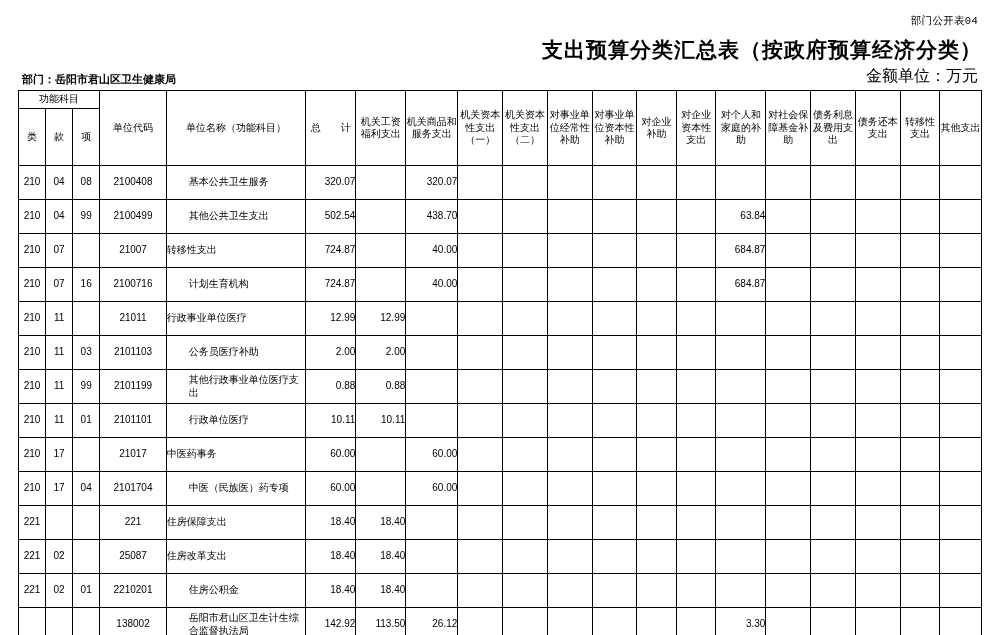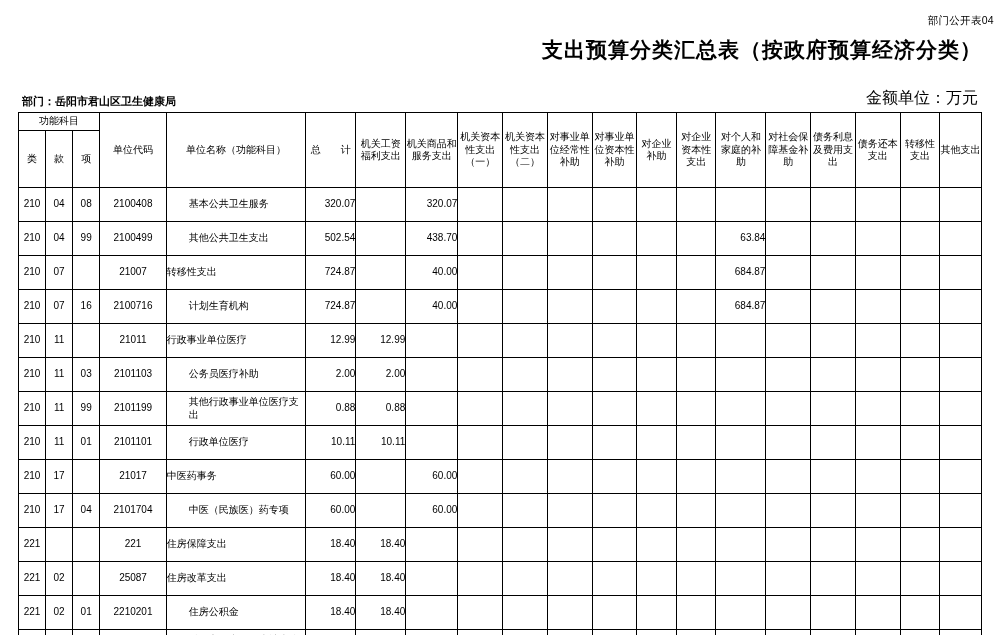--- a/index.html
+++ b/index.html
@@ -18,38 +18,38 @@
   .page {
     width: 1000px;
     height: 635px;
     position: relative;
     box-sizing: border-box;
     padding: 0 18px;
   }
   .form-code {
     position: absolute;
     top: 14px;
-    right: 6px;
+    right: 22px;
     font-size: 10.5px;
     letter-spacing: 0.3px;
+    font-family: Liberation Mono, monospace;
   }
   .doc-title {
     text-align: right;
     font-size: 21px;
     font-weight: bold;
     letter-spacing: 1px;
     padding-top: 36px;
     padding-bottom: 2px;
   }
   .meta-row {
     display: flex;
     justify-content: space-between;
     align-items: flex-end;
     font-size: 11px;
-    margin-top: 22px;
     padding: 0 4px 3px 4px;
   }
   .meta-left { font-weight: bold; }
   .meta-right { font-size: 16px; }
 
   table.budget {
     border-collapse: collapse;
     width: 964px;
     margin: 0 auto;
     table-layout: fixed;

